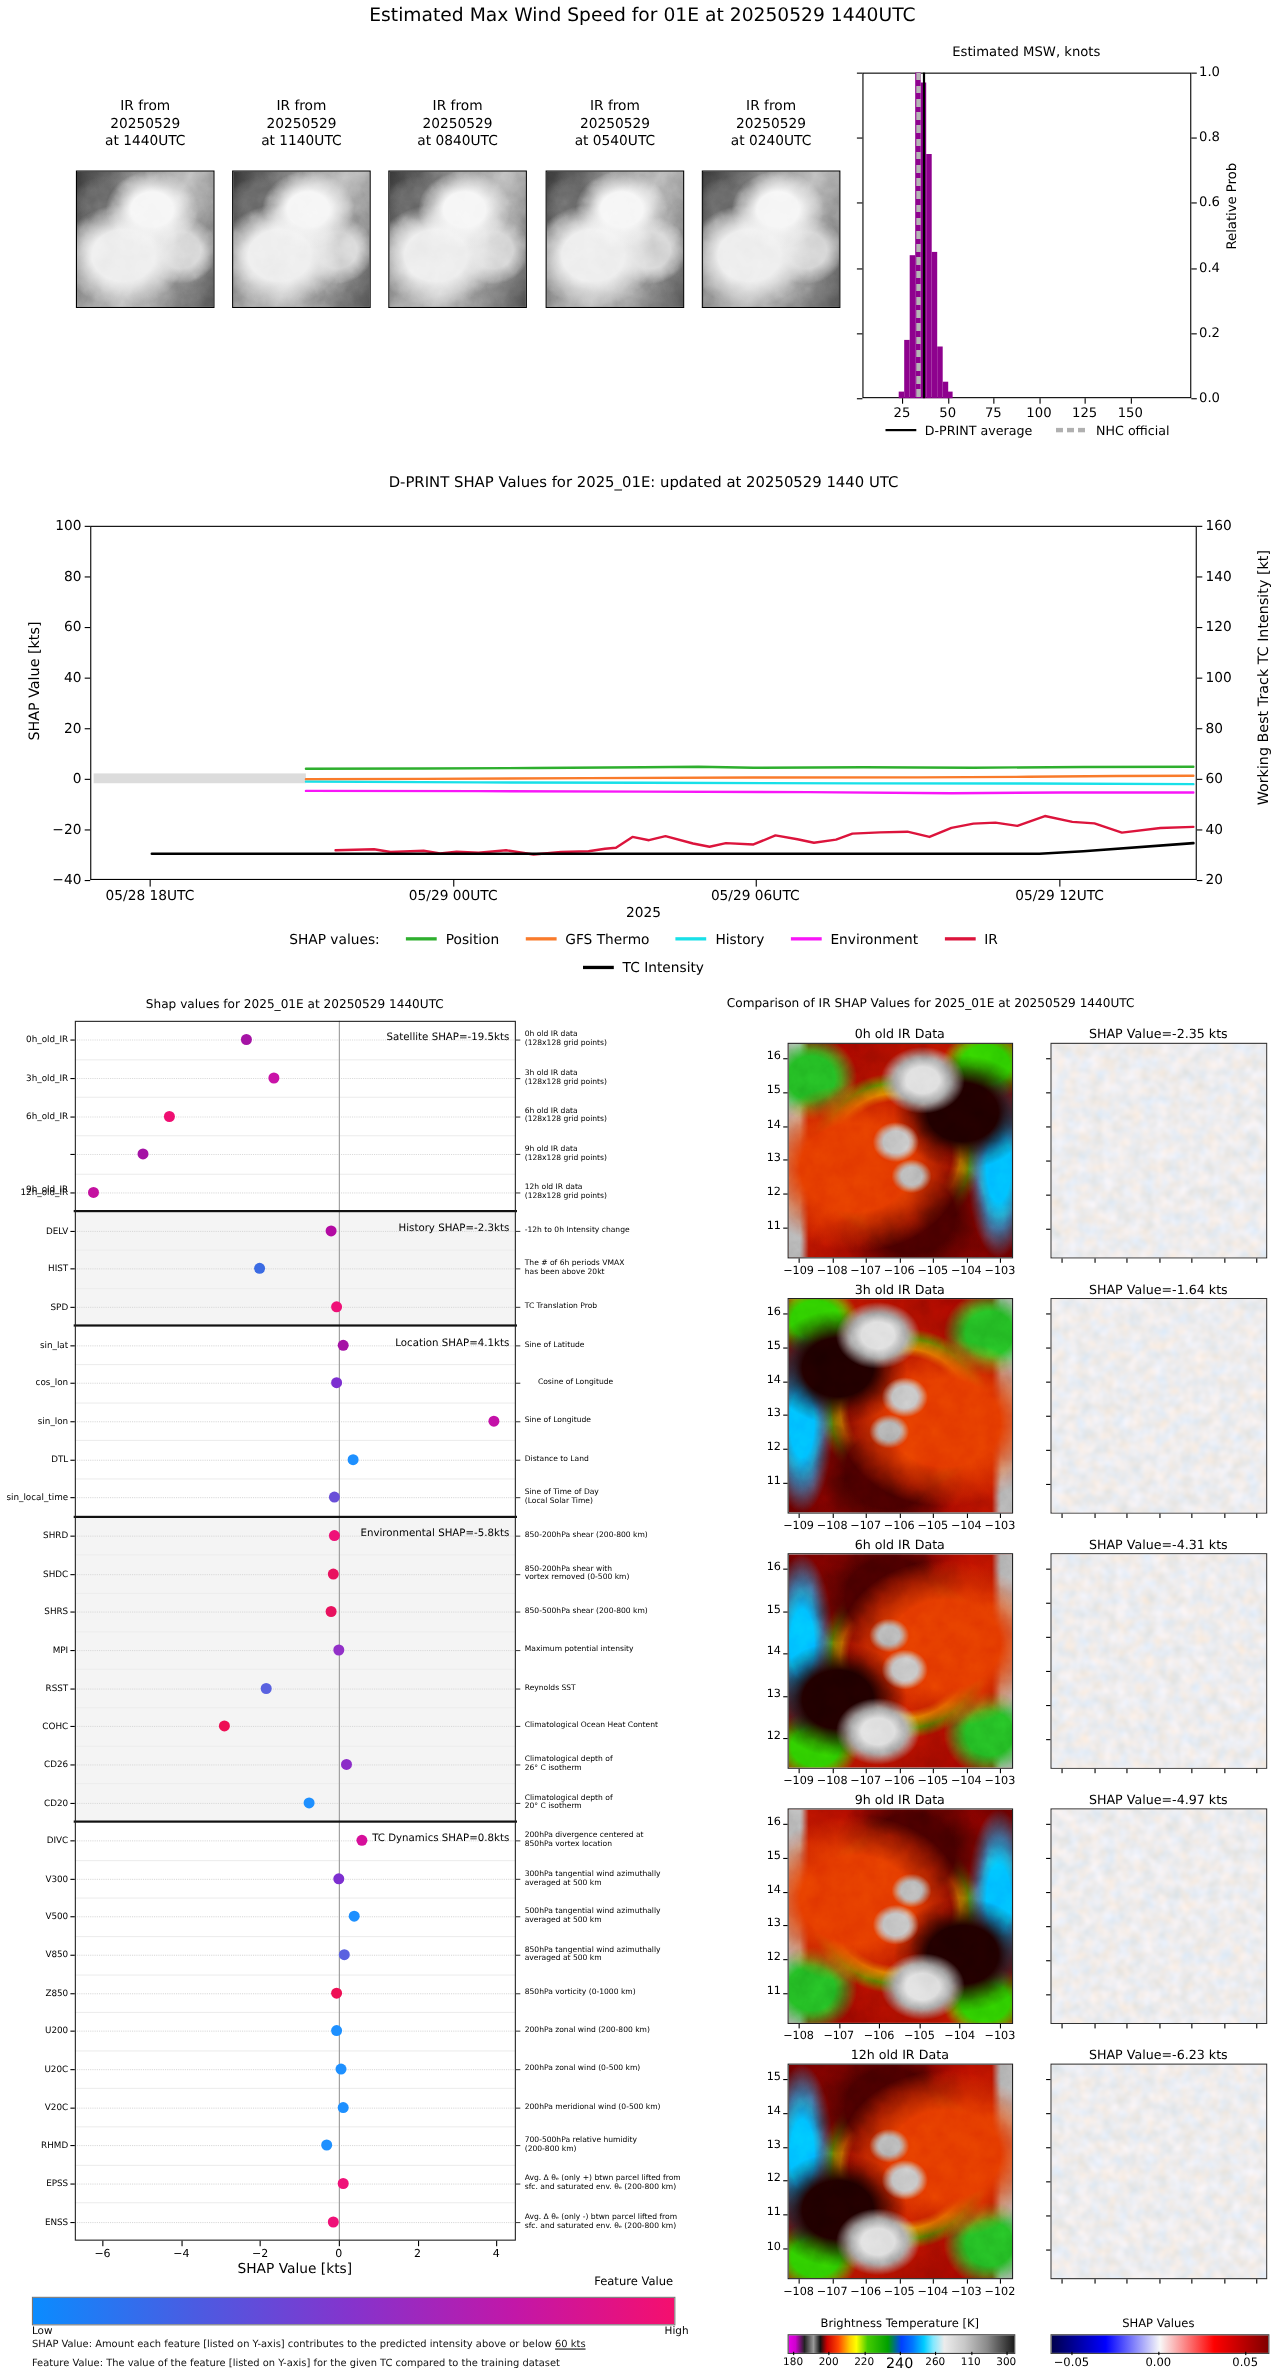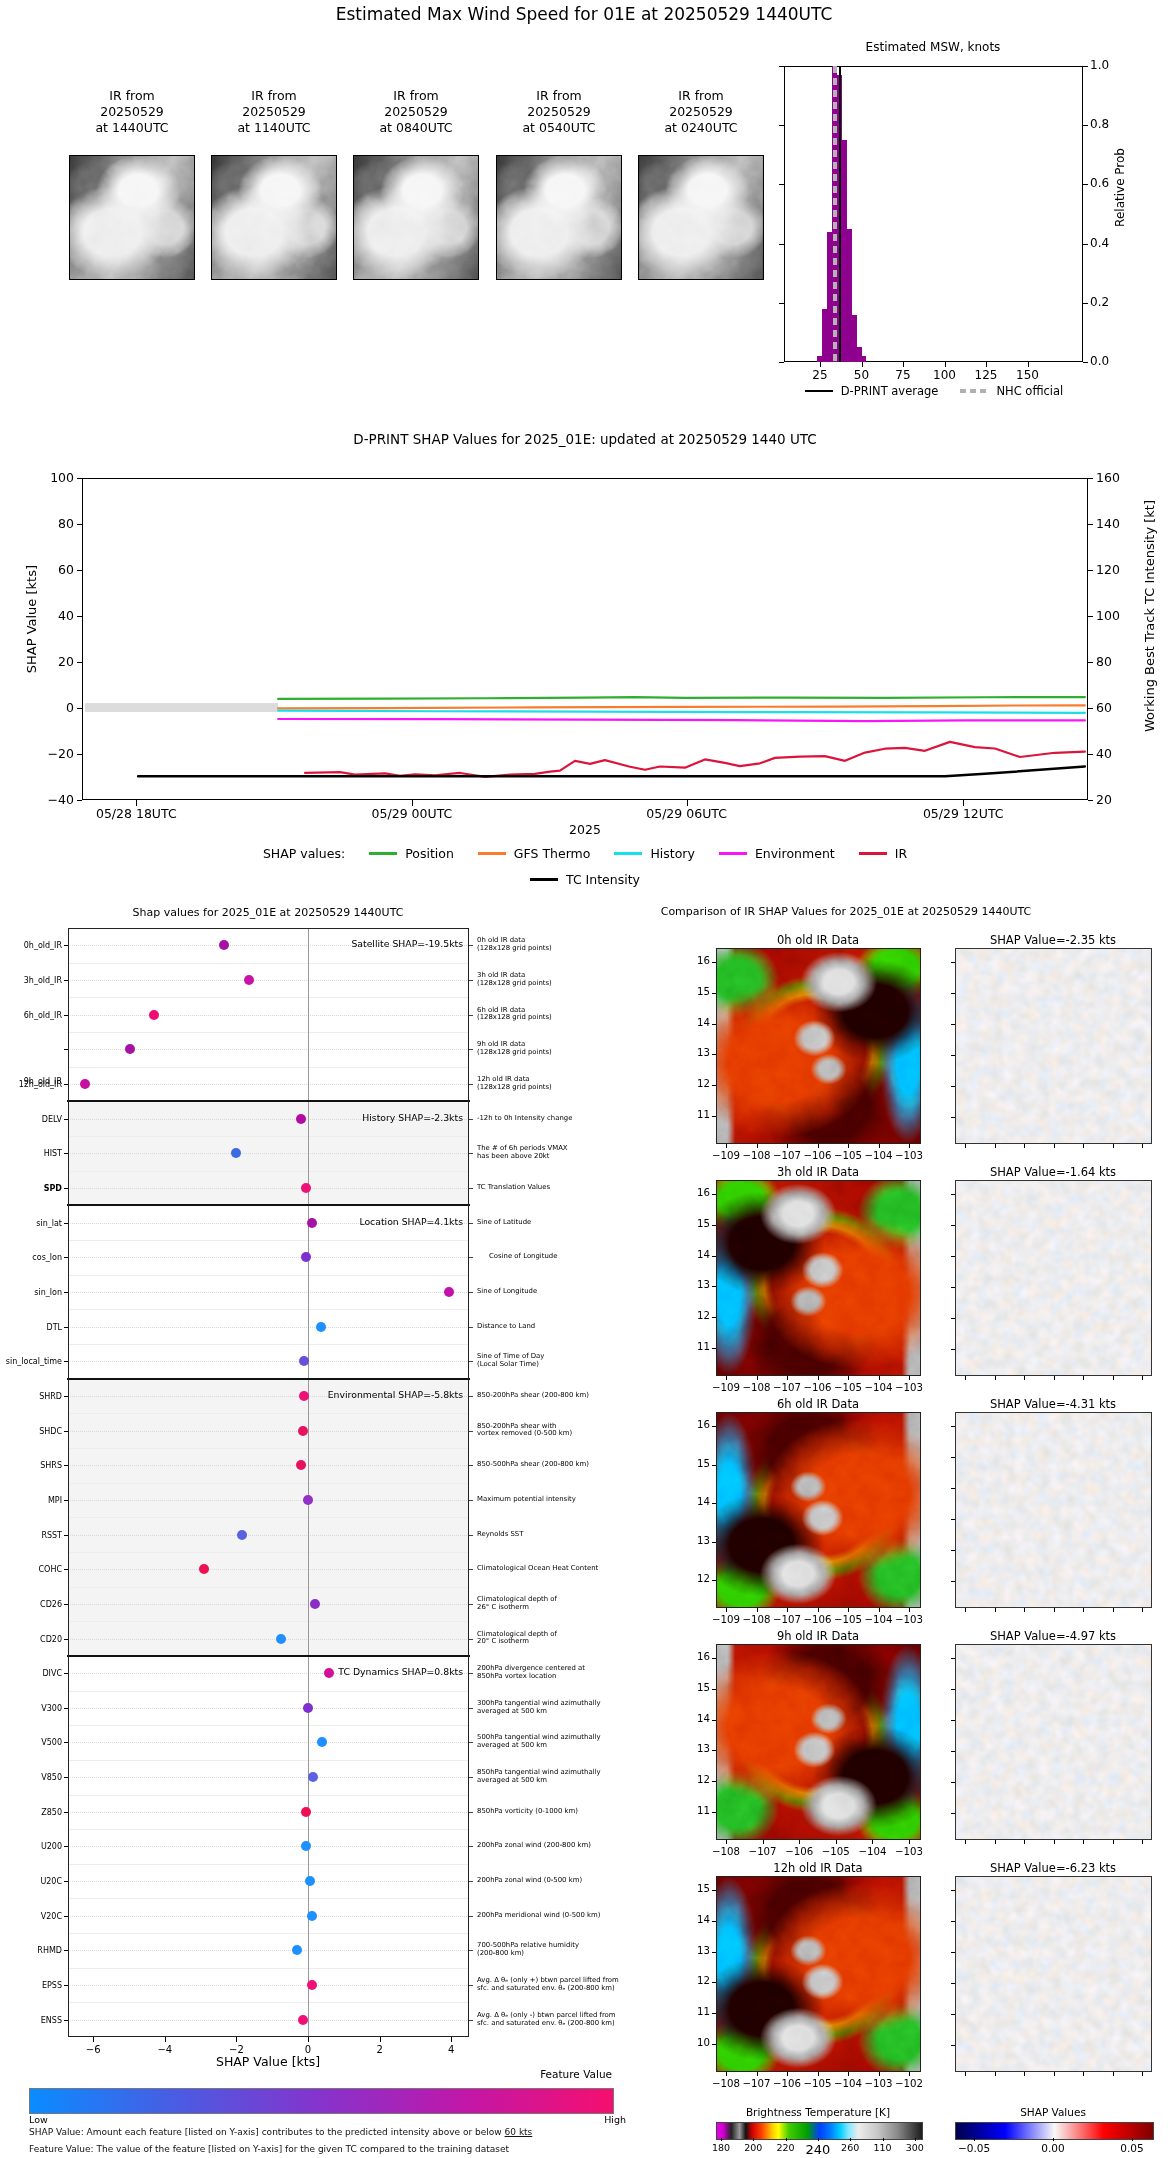--- a/index.html
+++ b/index.html
@@ -356,25 +356,25 @@
         <div class="abs tickmark" style="left: 64px; top: 1118.6px; width: 4px; height: 1px;"></div>
         <div class="abs dot" style="left: 300.84px; top: 1118.6px; background: rgb(179, 11, 163);"></div>
         <div class="abs tickmark" style="left: 469px; top: 1118.6px; width: 4px; height: 1px; background: rgb(68, 68, 68);"></div>
         <div class="abs desc" style="left: 477px; top: 1118.6px; width: 180px;">-12h to 0h Intensity change</div>
         <div class="abs feat" style="left: 0px; top: 1153.26px; width: 62px;">HIST</div>
         <div class="abs tickmark" style="left: 64px; top: 1153.26px; width: 4px; height: 1px;"></div>
         <div class="abs dot" style="left: 236.4px; top: 1153.26px; background: rgb(59, 107, 227);"></div>
         <div class="abs tickmark" style="left: 469px; top: 1153.26px; width: 4px; height: 1px; background: rgb(68, 68, 68);"></div>
         <div class="abs desc" style="left: 477px; top: 1153.26px; width: 180px;">The # of 6h periods VMAX
 has been above 20kt</div>
-        <div class="abs feat" style="left: 0px; top: 1187.92px; width: 62px; font-weight: bold;">SPD</div>
+        <div class="abs feat" style="left: 0px; top: 1187.92px; width: 62px;">SPD</div>
         <div class="abs tickmark" style="left: 64px; top: 1187.92px; width: 4px; height: 1px;"></div>
         <div class="abs dot" style="left: 306.21px; top: 1187.92px; background: rgb(239, 17, 120);"></div>
         <div class="abs tickmark" style="left: 469px; top: 1187.92px; width: 4px; height: 1px; background: rgb(68, 68, 68);"></div>
-        <div class="abs desc" style="left: 477px; top: 1187.92px; width: 180px;">TC Translation Values</div>
+        <div class="abs desc" style="left: 477px; top: 1187.92px; width: 180px;">TC Translation Prob</div>
         <div class="abs feat" style="left: 0px; top: 1222.58px; width: 62px;">sin_lat</div>
         <div class="abs tickmark" style="left: 64px; top: 1222.58px; width: 4px; height: 1px;"></div>
         <div class="abs dot" style="left: 311.58px; top: 1222.58px; background: rgb(165, 19, 165);"></div>
         <div class="abs tickmark" style="left: 469px; top: 1222.58px; width: 4px; height: 1px; background: rgb(68, 68, 68);"></div>
         <div class="abs desc" style="left: 477px; top: 1222.58px; width: 180px;">Sine of Latitude</div>
         <div class="abs feat" style="left: 0px; top: 1257.24px; width: 62px;">cos_lon</div>
         <div class="abs tickmark" style="left: 64px; top: 1257.24px; width: 4px; height: 1px;"></div>
         <div class="abs dot" style="left: 306.21px; top: 1257.24px; background: rgb(125, 47, 208);"></div>
         <div class="abs tickmark" style="left: 469px; top: 1257.24px; width: 4px; height: 1px; background: rgb(68, 68, 68);"></div>
         <div class="abs desc" style="left: 477px; top: 1257.24px; width: 180px; margin-left: 12px;">Cosine of Longitude</div>

